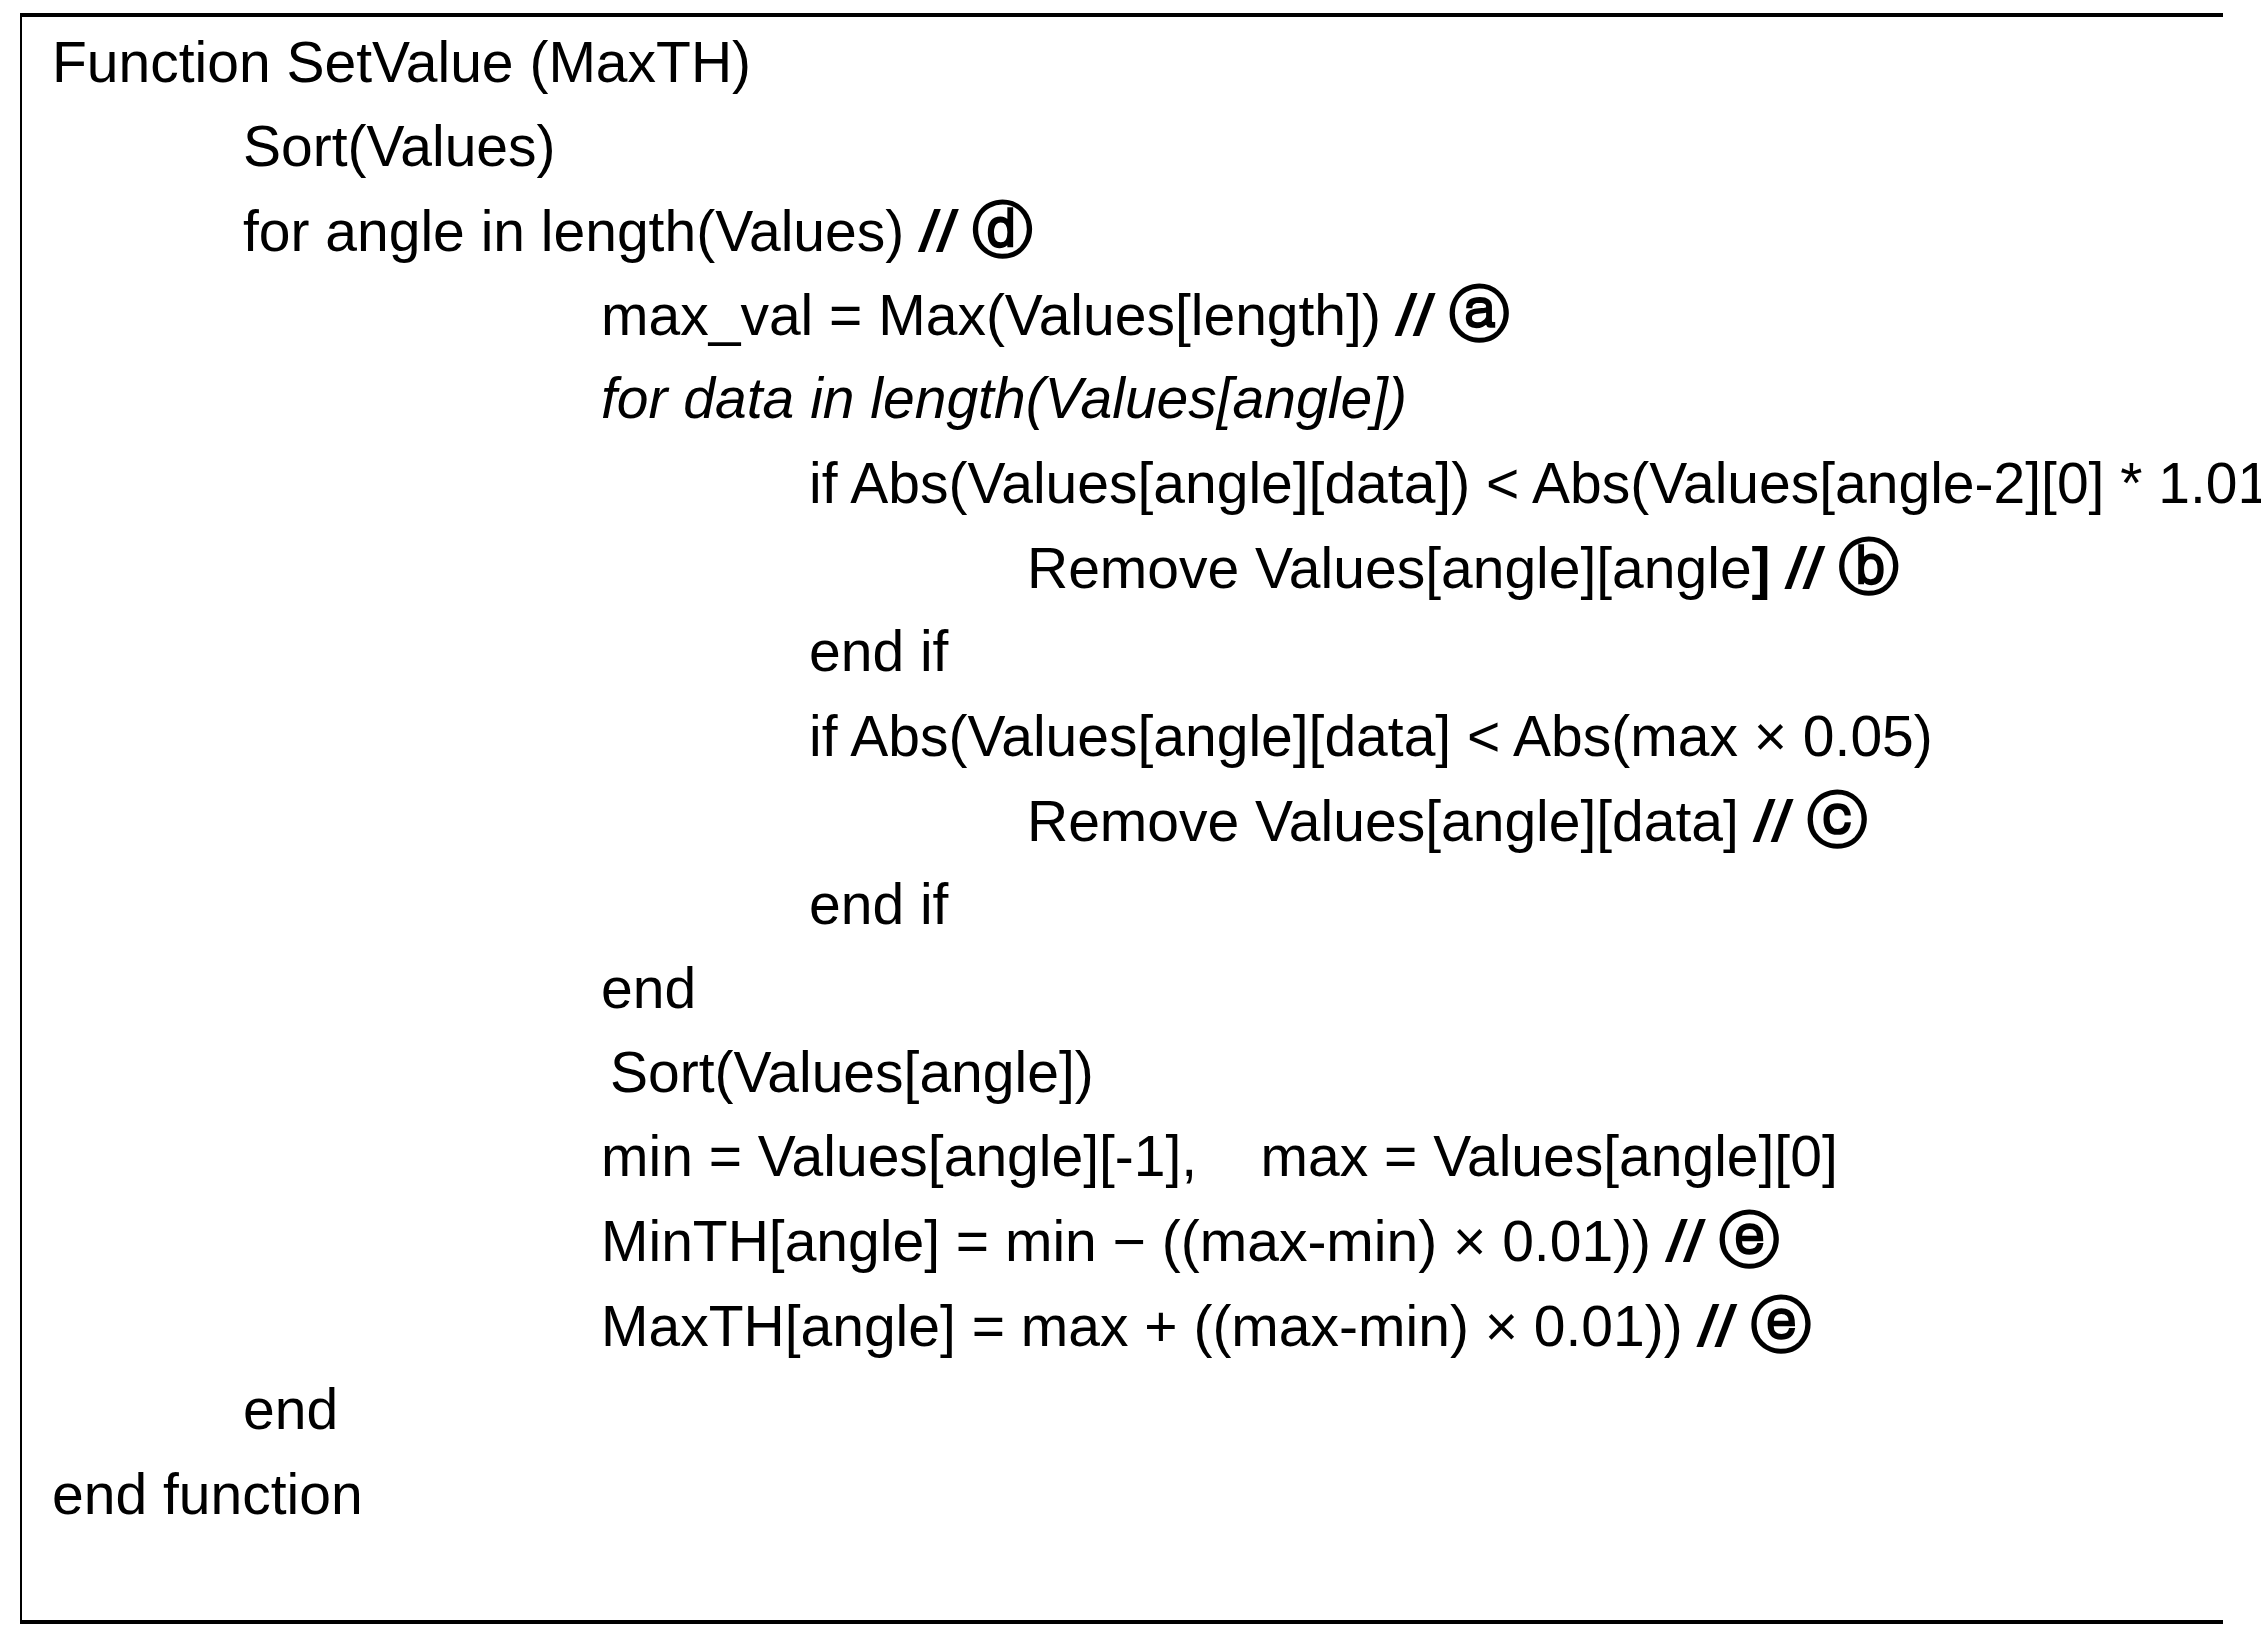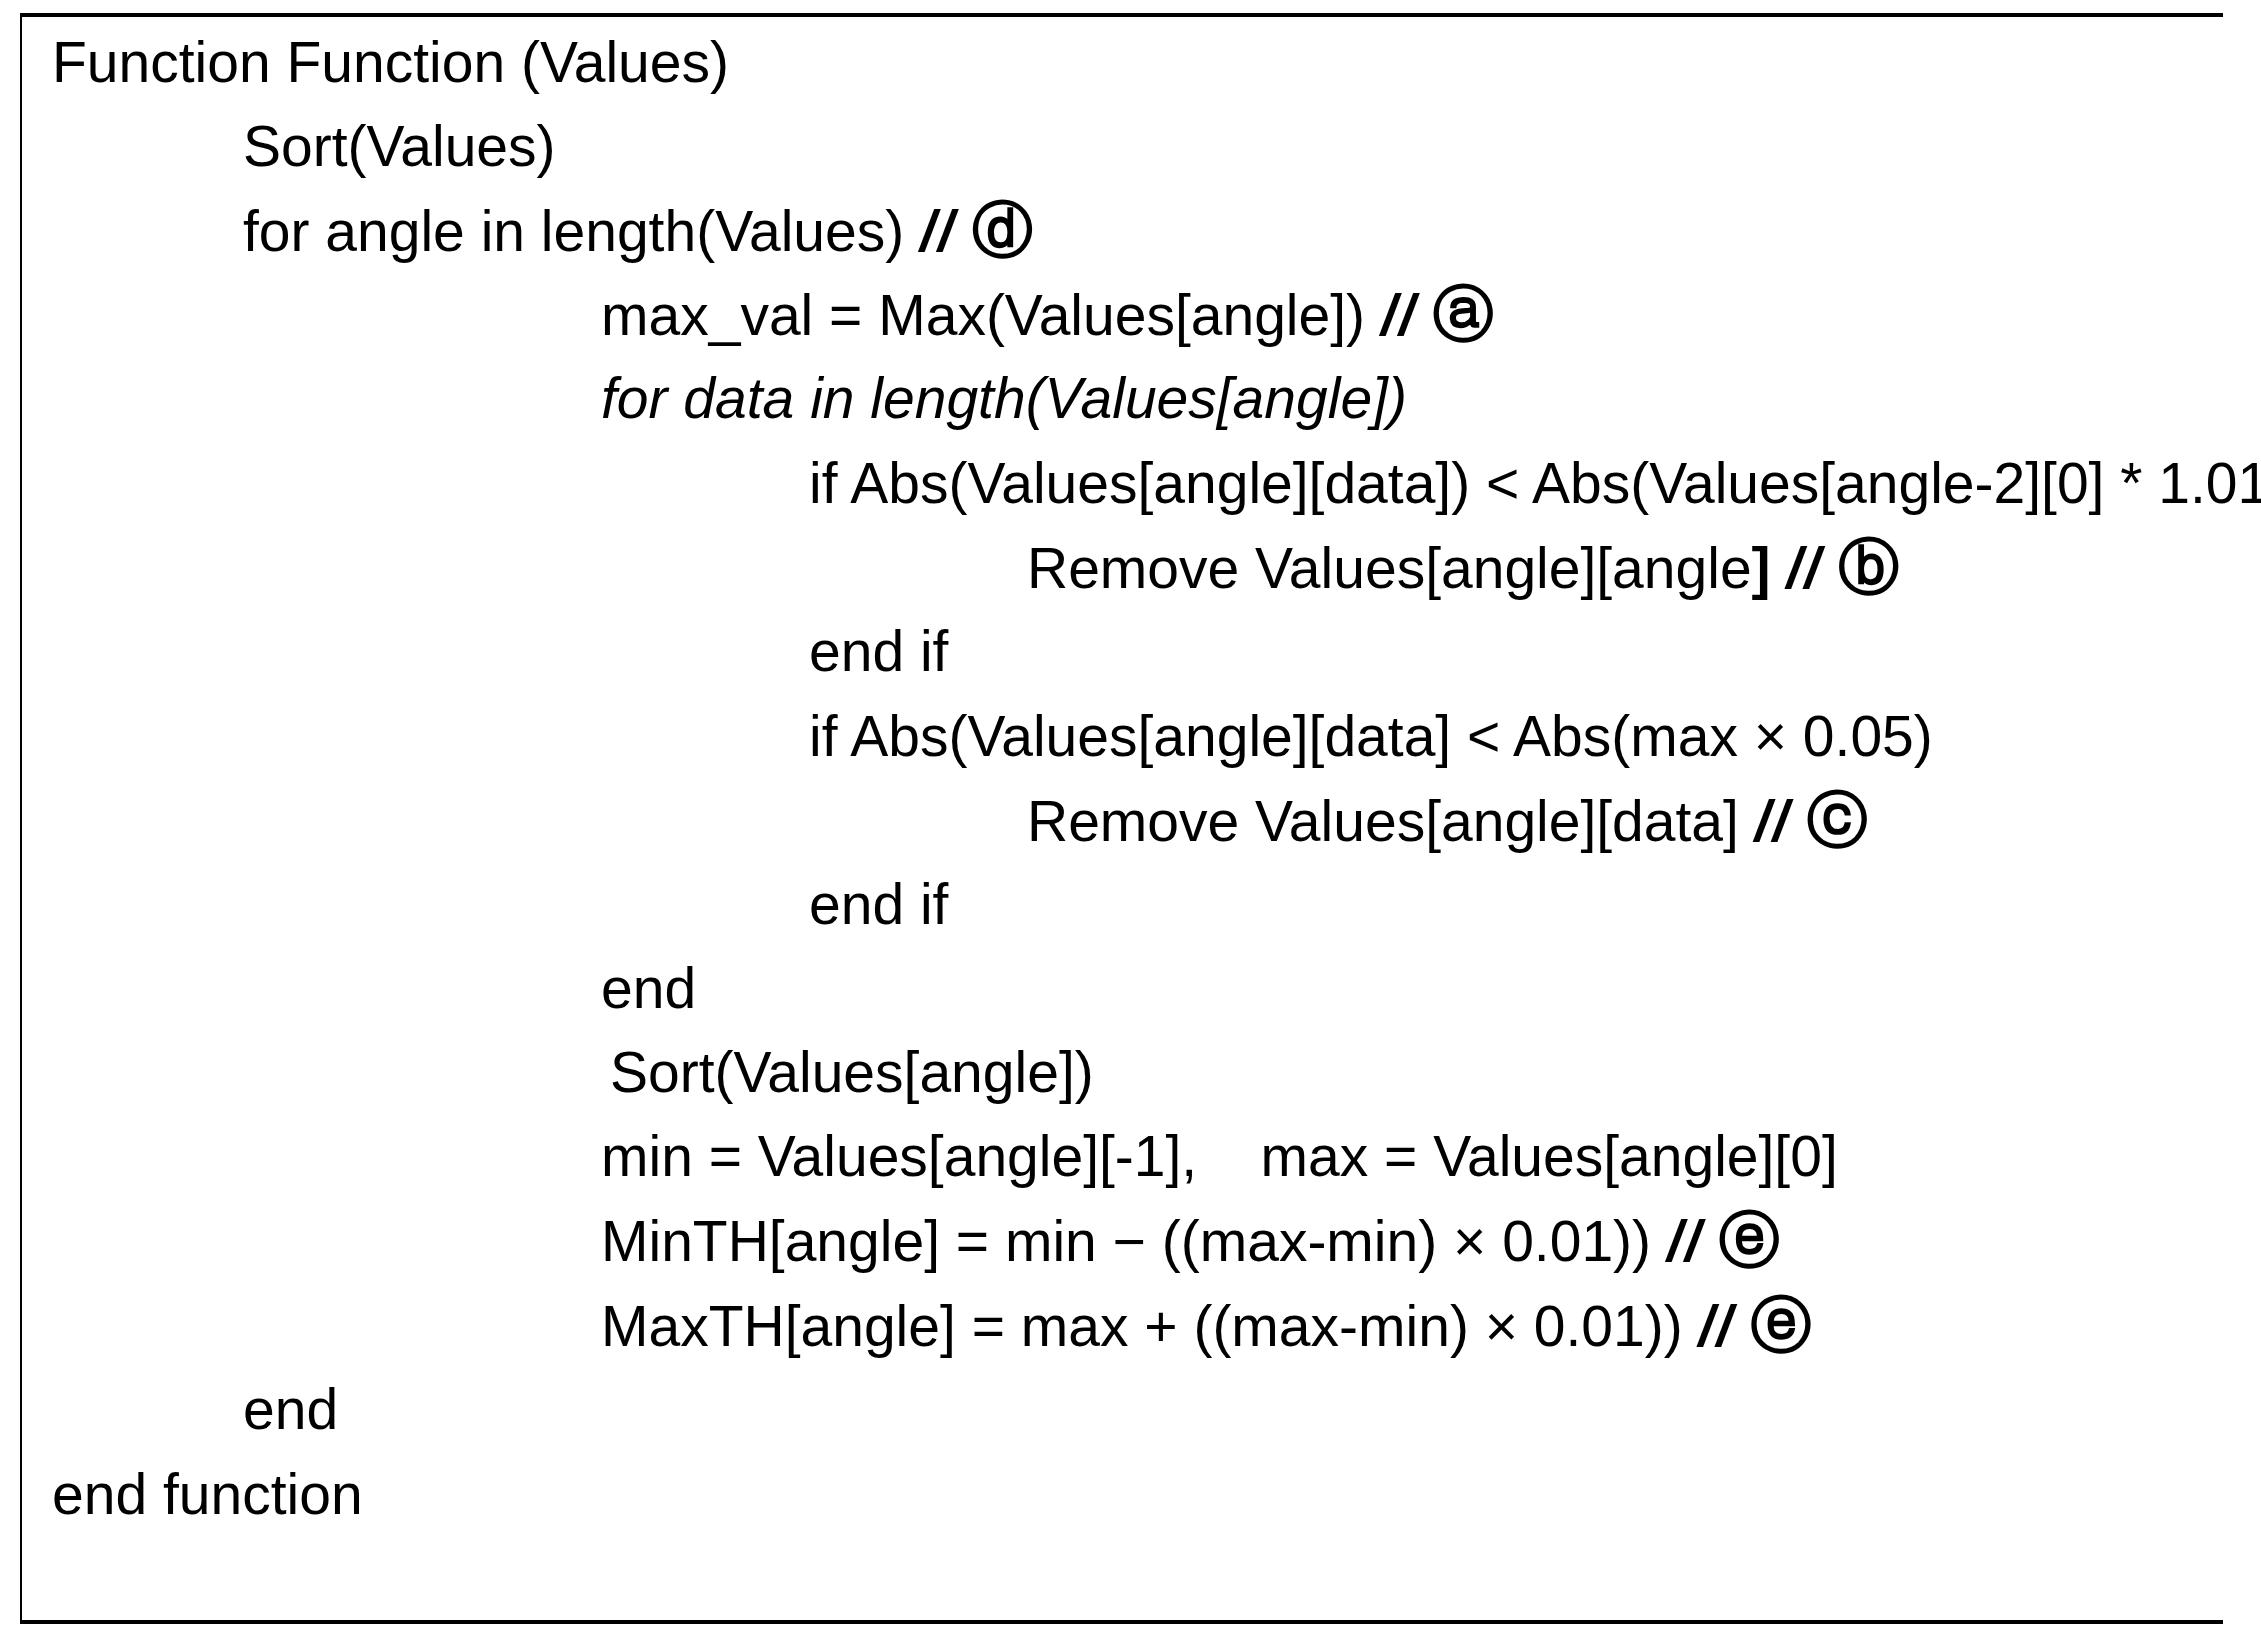--- a/index.html
+++ b/index.html
@@ -43,24 +43,24 @@
   .seg-c{font-weight:700;font-style:italic;letter-spacing:2.2px;}
   .seg-e{font-weight:700;font-family:"DejaVu Sans",sans-serif;font-size:61px;}
   .seg-r{color:#ff0000;}
 </style>
 </head>
 <body>
 
 <div class="screen">
   <div class="pseudocode-box"></div>
   <div class="code-layer">
-      <div class="code-line" style="left: 52px; top: 19.6px;"><span class="seg-n">Function Function (Values)</span></div>
+      <div class="code-line" style="left: 52px; top: 19.6px;"><span class="seg-n">Function SetValue (MaxTH)</span></div>
       <div class="code-line" style="left: 243px; top: 104px;"><span class="seg-n">Sort(Values)</span></div>
       <div class="code-line" style="left: 243px; top: 188px;"><span class="seg-n">for angle in length(Values) </span><span class="seg-c">//</span><span class="seg-n"> </span><span class="seg-e">ⓓ</span></div>
-      <div class="code-line" style="left: 601px; top: 272px;"><span class="seg-n">max_val = Max(Values[angle]) </span><span class="seg-c">//</span><span class="seg-n"> </span><span class="seg-e">ⓐ</span></div>
+      <div class="code-line" style="left: 601px; top: 272px;"><span class="seg-n">max_val = Max(Values[length]) </span><span class="seg-c">//</span><span class="seg-n"> </span><span class="seg-e">ⓐ</span></div>
       <div class="code-line" style="left: 601px; top: 356px; font-style: italic;"><span class="seg-n">for data in length(Values[angle])</span></div>
       <div class="code-line" style="left: 809px; top: 441px;"><span class="seg-n">if Abs(Values[angle][data]) &lt; Abs(Values[angle-2][0] * 1.01</span><span class="seg-r">)</span></div>
       <div class="code-line" style="left: 1027px; top: 525px;"><span class="seg-n">Remove Values[angle][angle</span><span class="seg-b">]</span><span class="seg-n"> </span><span class="seg-c">//</span><span class="seg-n"> </span><span class="seg-e">ⓑ</span></div>
       <div class="code-line" style="left: 809px; top: 609px;"><span class="seg-n">end if</span></div>
       <div class="code-line" style="left: 809px; top: 694px;"><span class="seg-n">if Abs(Values[angle][data] &lt; Abs(max × 0.05)</span></div>
       <div class="code-line" style="left: 1027px; top: 778px;"><span class="seg-n">Remove Values[angle][data] </span><span class="seg-c">//</span><span class="seg-n"> </span><span class="seg-e">ⓒ</span></div>
       <div class="code-line" style="left: 809px; top: 862px;"><span class="seg-n">end if</span></div>
       <div class="code-line" style="left: 601px; top: 946px;"><span class="seg-n">end</span></div>
       <div class="code-line" style="left: 610px; top: 1030px;"><span class="seg-n">Sort(Values[angle])</span></div>
       <div class="code-line" style="left: 601px; top: 1114px;"><span class="seg-n">min = Values[angle][-1],    max = Values[angle][0]</span></div>

